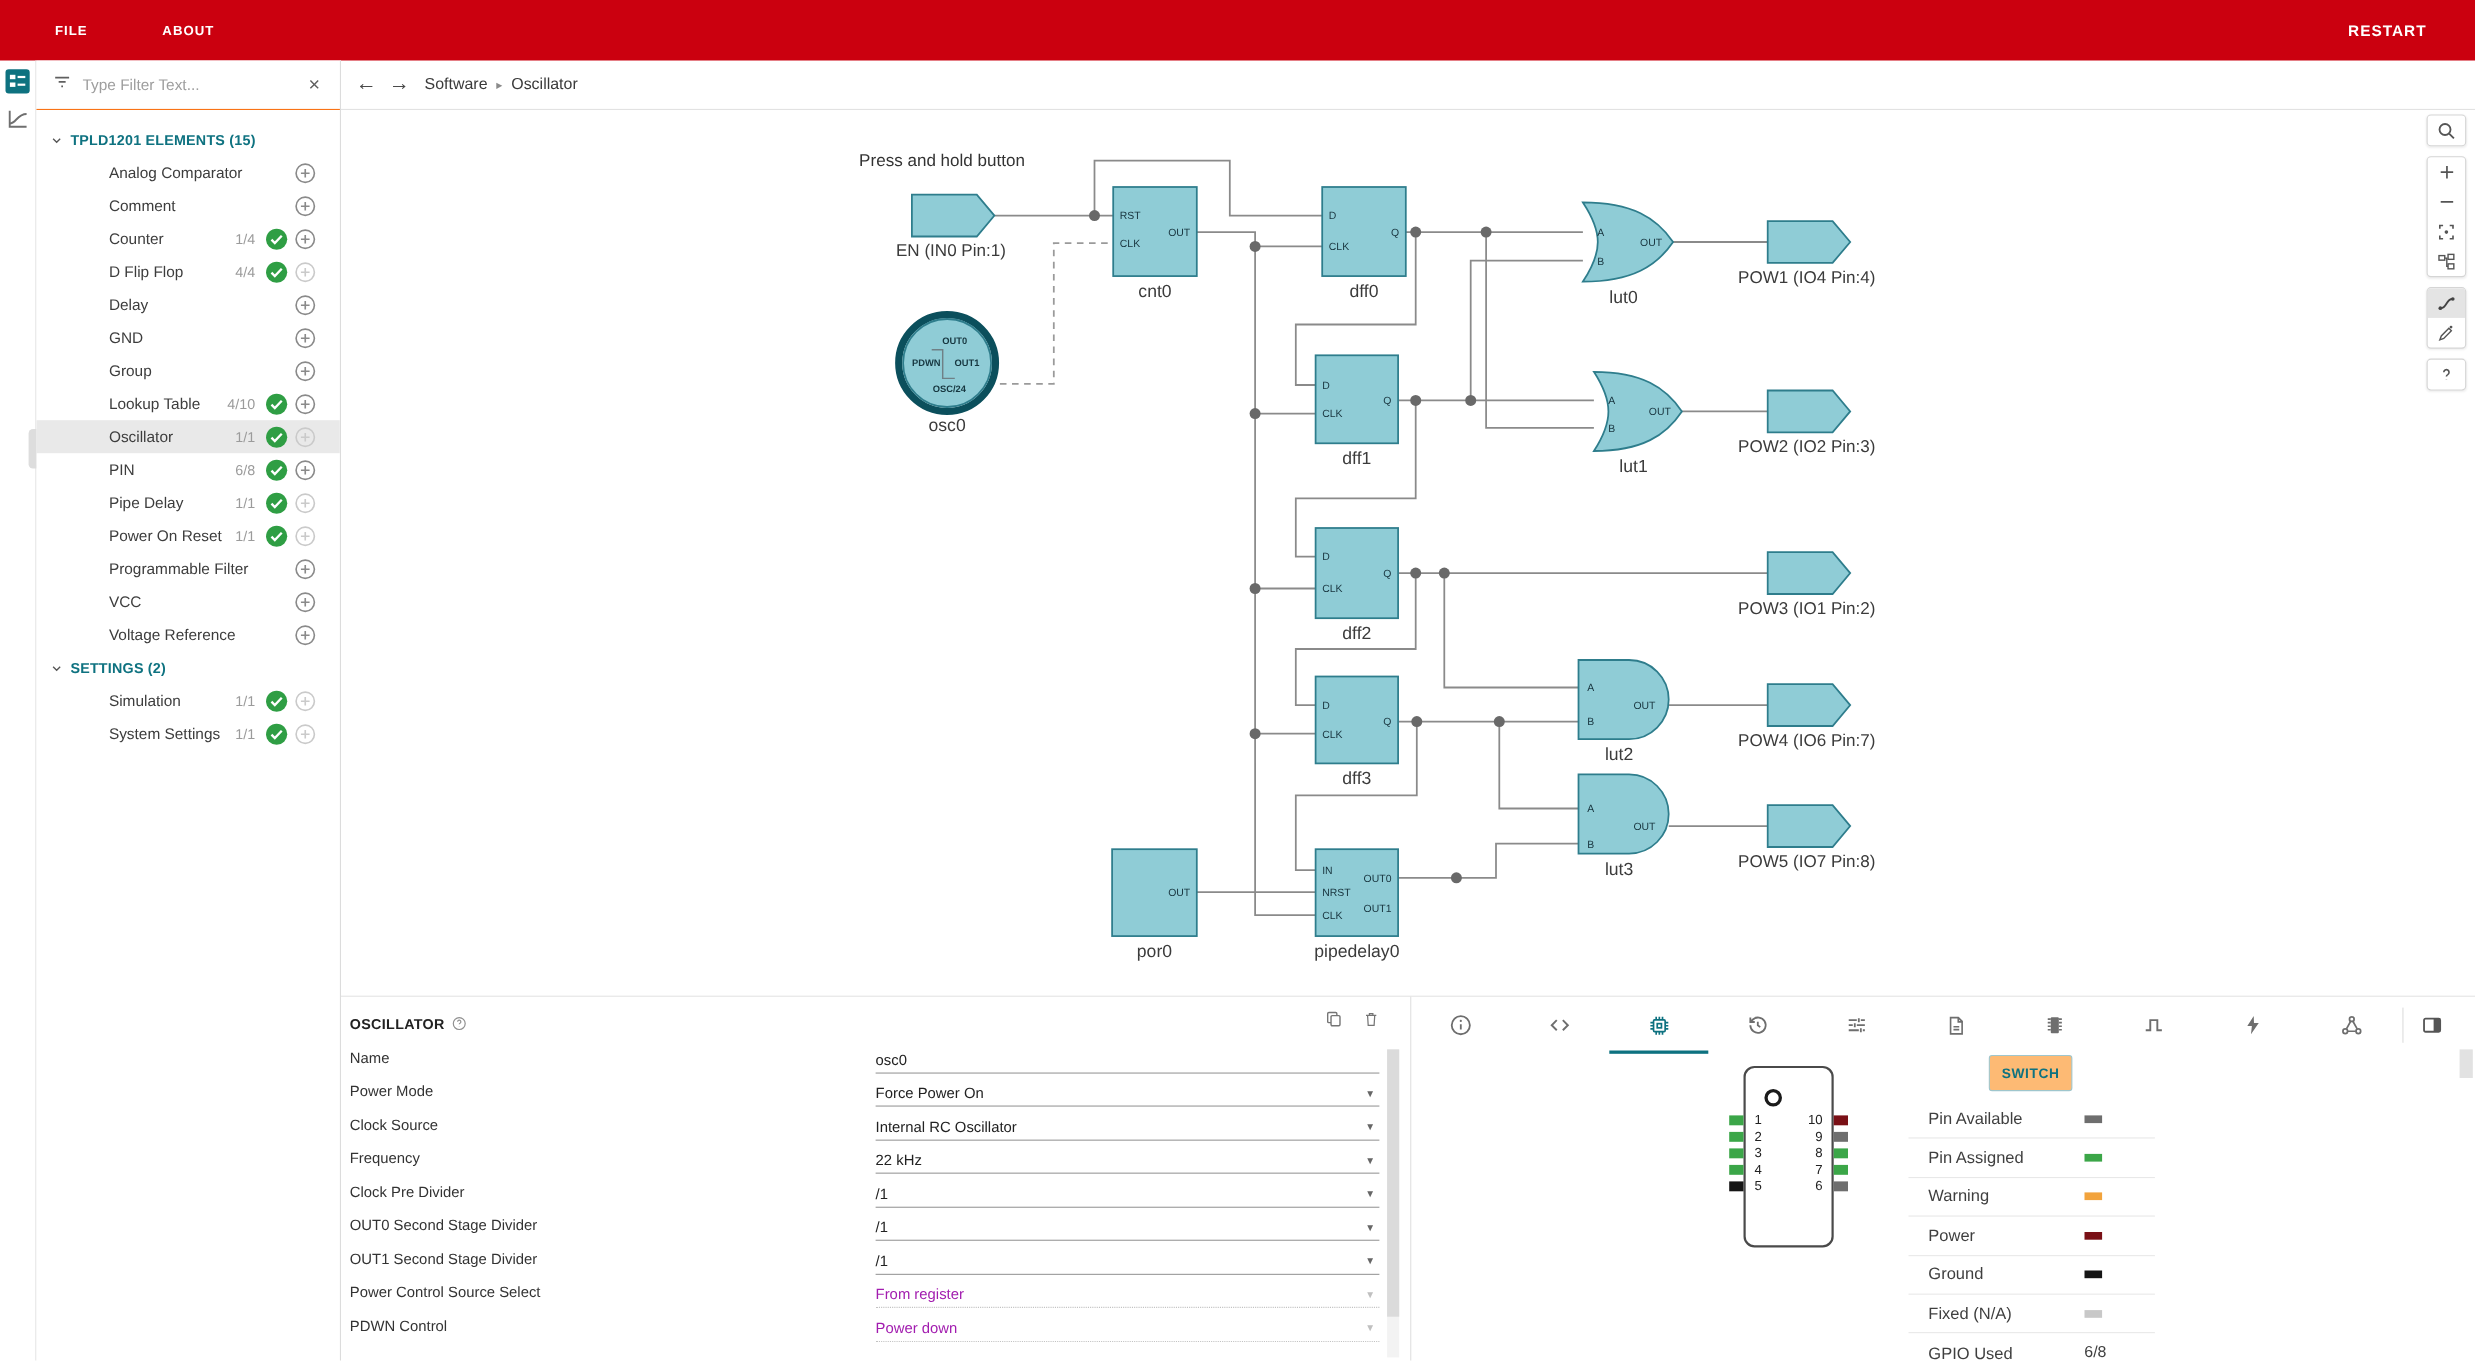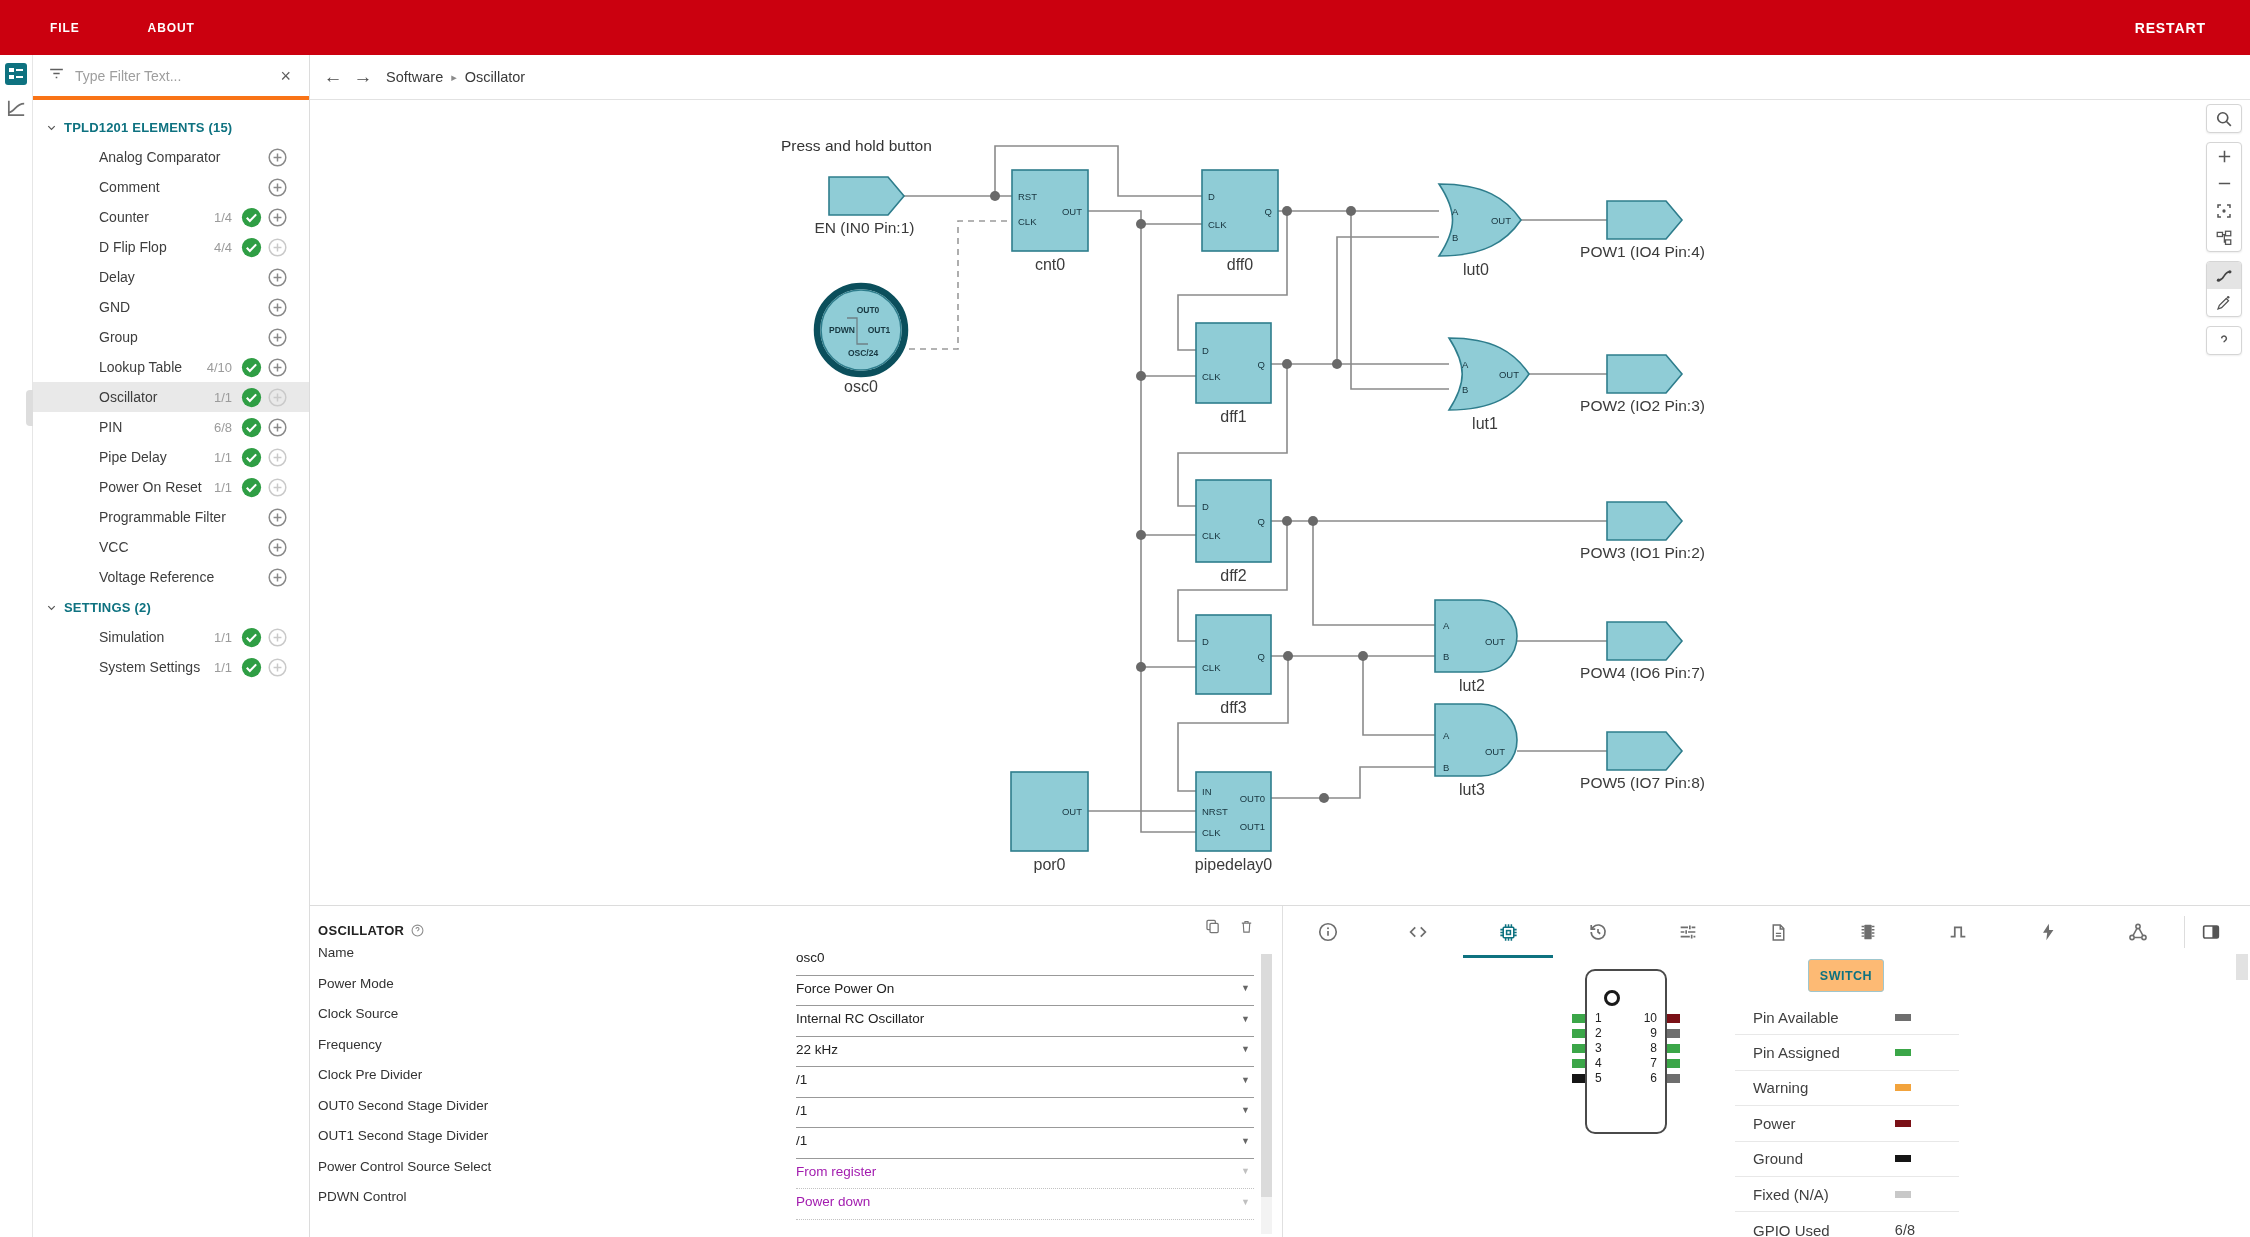--- a/index.html
+++ b/index.html
@@ -10,21 +10,21 @@
   .menu-item{font-size:12px;font-weight:bold;letter-spacing:.9px;cursor:pointer}
   .menu-file{margin-left:50px}.menu-about{margin-left:68px}
   .restart-btn{margin-left:auto;margin-right:44px;font-size:14px;font-weight:bold;letter-spacing:.9px;cursor:pointer}
   
   .app{display:flex;height:1182px}
   .rail{width:33px;border-right:1px solid #e6e6e6;display:flex;flex-direction:column;align-items:center;
         padding-top:6px;gap:9px;position:relative;flex:none}
   .rail-btn{width:25px;height:25px;display:flex;align-items:center;justify-content:center}
   .rail-handle{position:absolute;right:-1px;top:335px;width:7px;height:36px;background:#ddd;border-radius:4px 0 0 4px}
   .sidebar{width:277px;border-right:1px solid #dcdcdc;display:flex;flex-direction:column;flex:none;background:#fff}
-  .filter-row{height:45px;border-bottom:4px solid #f97316;display:flex;align-items:center;padding:0 14px;gap:9px;flex:none}
+  .filter-row{height:45px;border-bottom:1px solid #f97316;display:flex;align-items:center;padding:0 14px;gap:9px;flex:none}
   .filter-row input{border:none;outline:none;flex:1;font-size:14px;color:#444;font-family:inherit;min-width:0}
   .filter-row input::placeholder{color:#9e9e9e}
   .clear-btn{color:#5f5f5f;font-size:18px;line-height:1;cursor:pointer;padding:2px 4px}
   .tree{flex:1;overflow:hidden;padding-top:12px}
   .tree-header{height:30px;display:flex;align-items:center;gap:7px;padding-left:13px;color:#0E7280;
                font-size:13px;font-weight:bold;letter-spacing:.2px;cursor:pointer}
   .tree-item{height:30px;display:flex;align-items:center;padding:0 21px 0 66px;font-size:14px;color:#3d3d3d;cursor:pointer}
   .tree-item.selected{background:#e9e9e9}
   .ti-label{flex:1;white-space:nowrap}
   .ti-count{color:#9b9b9b;font-size:13px;margin-right:9px}
@@ -51,21 +51,21 @@
   .tb-btn{width:34px;height:27px;display:flex;align-items:center;justify-content:center;color:#555;cursor:pointer}
   .tb-btn.selected{background:#e4e4e4}
   
   .bottom{height:332px;border-top:1px solid #dcdcdc;display:flex;flex:none}
   .props{width:973px;border-right:1px solid #e0e0e0;position:relative;padding:13px 0 0 8px;overflow:hidden;flex:none}
   .props-header{display:flex;align-items:center;gap:7px;height:22px}
   .props-title{font-size:13px;font-weight:bold;color:#222;letter-spacing:.3px}
   .props-actions{position:absolute;top:12px;right:28px;display:flex;gap:18px}
   .pa-btn{cursor:pointer;display:flex}
   .prows{margin-top:4px}
-  .prow{display:flex;height:30.5px}
+  .prow{display:flex;align-items:flex-end;height:30.5px}
   .plabel{flex:1;font-size:13.5px;color:#333;padding-bottom:7px;white-space:nowrap}
   .pctrl{width:458px;margin-right:28px;border-bottom:1px solid #999;display:flex;align-items:center;padding-bottom:4px;cursor:pointer}
   .pvalue{flex:1;font-size:13.5px;color:#222;min-height:15px}
   .parrow{font-size:9px;color:#666;margin-right:4px}
   .prow.disabled .pvalue{color:#a21caf}
   .prow.disabled .pctrl{border-bottom:1px dotted #c2c2c2}
   .prow.disabled .parrow{color:#c0c0c0}
   .props-scroll{position:absolute;right:10px;top:48px;bottom:3px;width:11px;background:#f3f3f3}
   .props-thumb{position:absolute;top:0;left:0;width:11px;height:243px;background:#dbdbdb}
   

